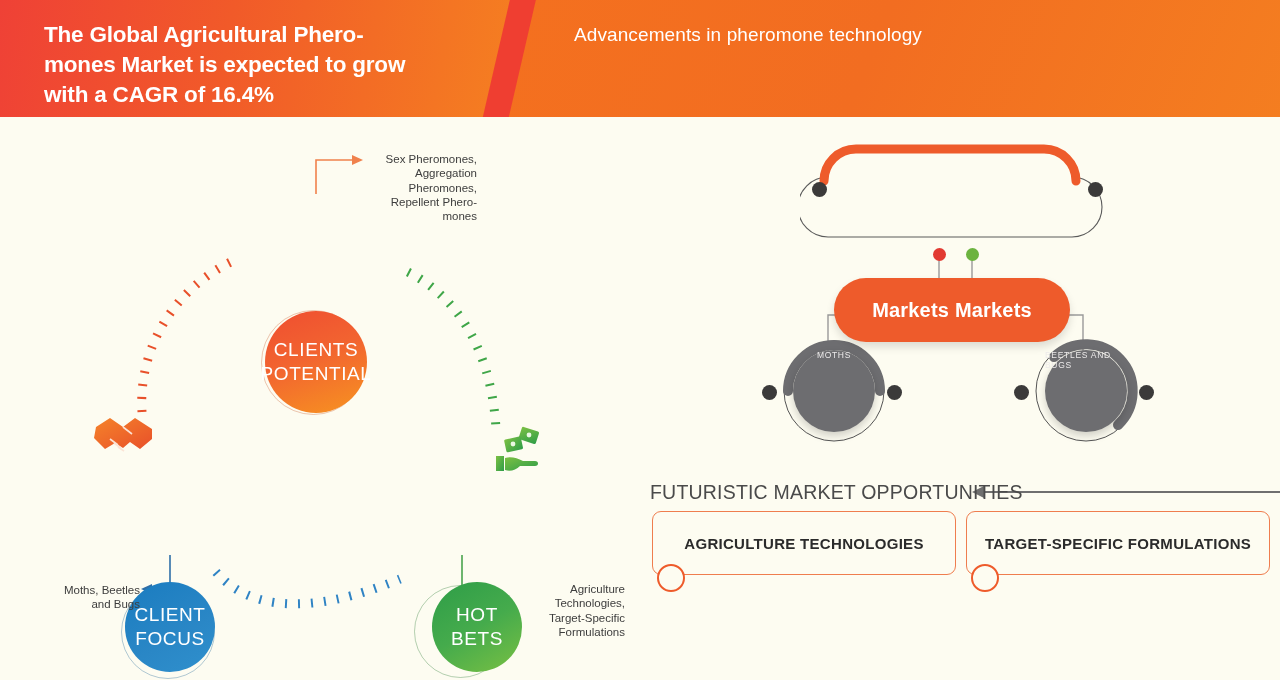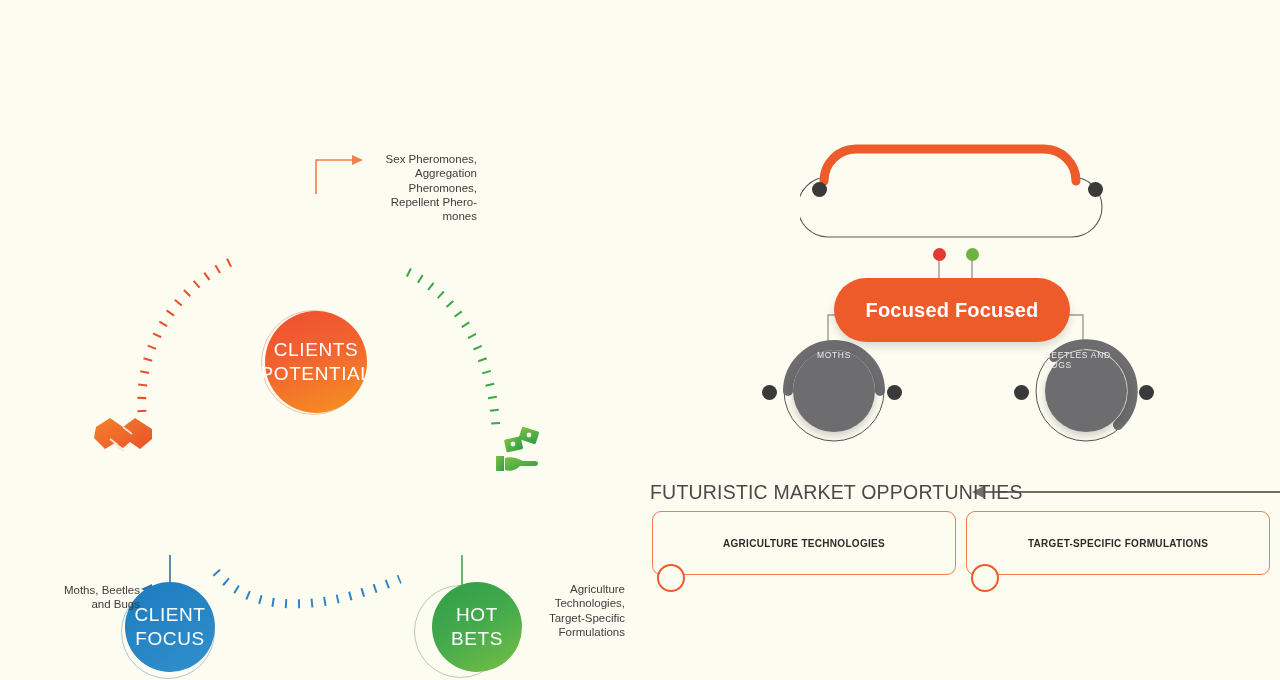--- a/index.html
+++ b/index.html
@@ -91,35 +91,43 @@
   }
 
   
   .fmo-title{
     position:absolute;left:650px;top:481px;color:#4a4a4a;
     font-size:19.5px;letter-spacing:.2px;z-index:6;
   }
   .obox{
     position:absolute;height:62px;border:1.6px solid #ef7d4e;border-radius:9px;
     background:transparent;display:flex;align-items:center;justify-content:center;
-    color:#2b2b2b;font-size:10px;font-weight:bold;letter-spacing:.3px;z-index:5;
+    color:#2b2b2b;font-size:15px;font-weight:bold;letter-spacing:.3px;z-index:5;
   }
   .obox.b1{left:652px;top:511px;width:302px;}
   .obox.b2{left:966px;top:511px;width:302px;}
   .obox-circ{
     position:absolute;width:24px;height:24px;border-radius:50%;
     border:2px solid #ee5b2b;background:#fdfcf1;z-index:7;
   }
   svg{display:block;}
 </style>
 </head>
 <body>
 
 <div id="root">
 
+  <div class="header">
+    <div class="hdr-stripe2"></div>
+    <div class="hdr-stripe"></div>
+    <div class="hdr-title">
+      The Global Agricultural Phero-<br>mones Market is expected to grow<br>with a CAGR of 16.4%
+    </div>
+    <div class="hdr-sub">Advancements in pheromone technology</div>
+  </div>
 
   <div class="left-rule"></div>
 
   <div class="stage">
 
     <svg class="dots" style="left:0;top:0;" width="640" height="563">
 
       <path d="M142,295 C138,230 175,170 235,143" fill="none" stroke="#e8502a" stroke-width="9" stroke-dasharray="2 11" stroke-linecap="butt" transform="translate(0,0)"></path>
 
       <path d="M408,155 C462,182 492,240 496,312" fill="none" stroke="#3fa648" stroke-width="9" stroke-dasharray="2 11" stroke-linecap="butt"></path>
@@ -188,21 +196,21 @@
       Agriculture<br>Technologies,<br>Target-Specific<br>Formulations
     </div>
 
     <svg style="position:absolute;left:800px;top:22px;" width="310" height="120">
 
       <path d="M28,38 A30,30 0 0 0 28,98 L272,98 A30,30 0 0 0 272,38" fill="none" stroke="#5a5a5a" stroke-width="1.1"></path>
 
       <path d="M24,42 A32,32 0 0 1 56,10 L244,10 A32,32 0 0 1 276,42" fill="none" stroke="#ee5b2b" stroke-width="9" stroke-linecap="round"></path>
     </svg>
     <div class="fm-wrap">
-      <div class="fm-box">Focused Focused</div>
+      <div class="fm-box">Markets Markets</div>
     </div>
     <div class="dot-dark" style="left:812px;top:65px;"></div>
     <div class="dot-dark" style="left:1088px;top:65px;"></div>
     <div class="dot-red" style="left:933px;top:131px;"></div>
     <div class="dot-green" style="left:966px;top:131px;"></div>
 
     <svg style="position:absolute;left:790px;top:138px;" width="380" height="120">
       <path d="M149,4 L149,60 L38,60 L38,110" fill="none" stroke="#9a9a9a" stroke-width="1.4"></path>
       <path d="M182,4 L182,60 L293,60 L293,110" fill="none" stroke="#9a9a9a" stroke-width="1.4"></path>
     </svg>

